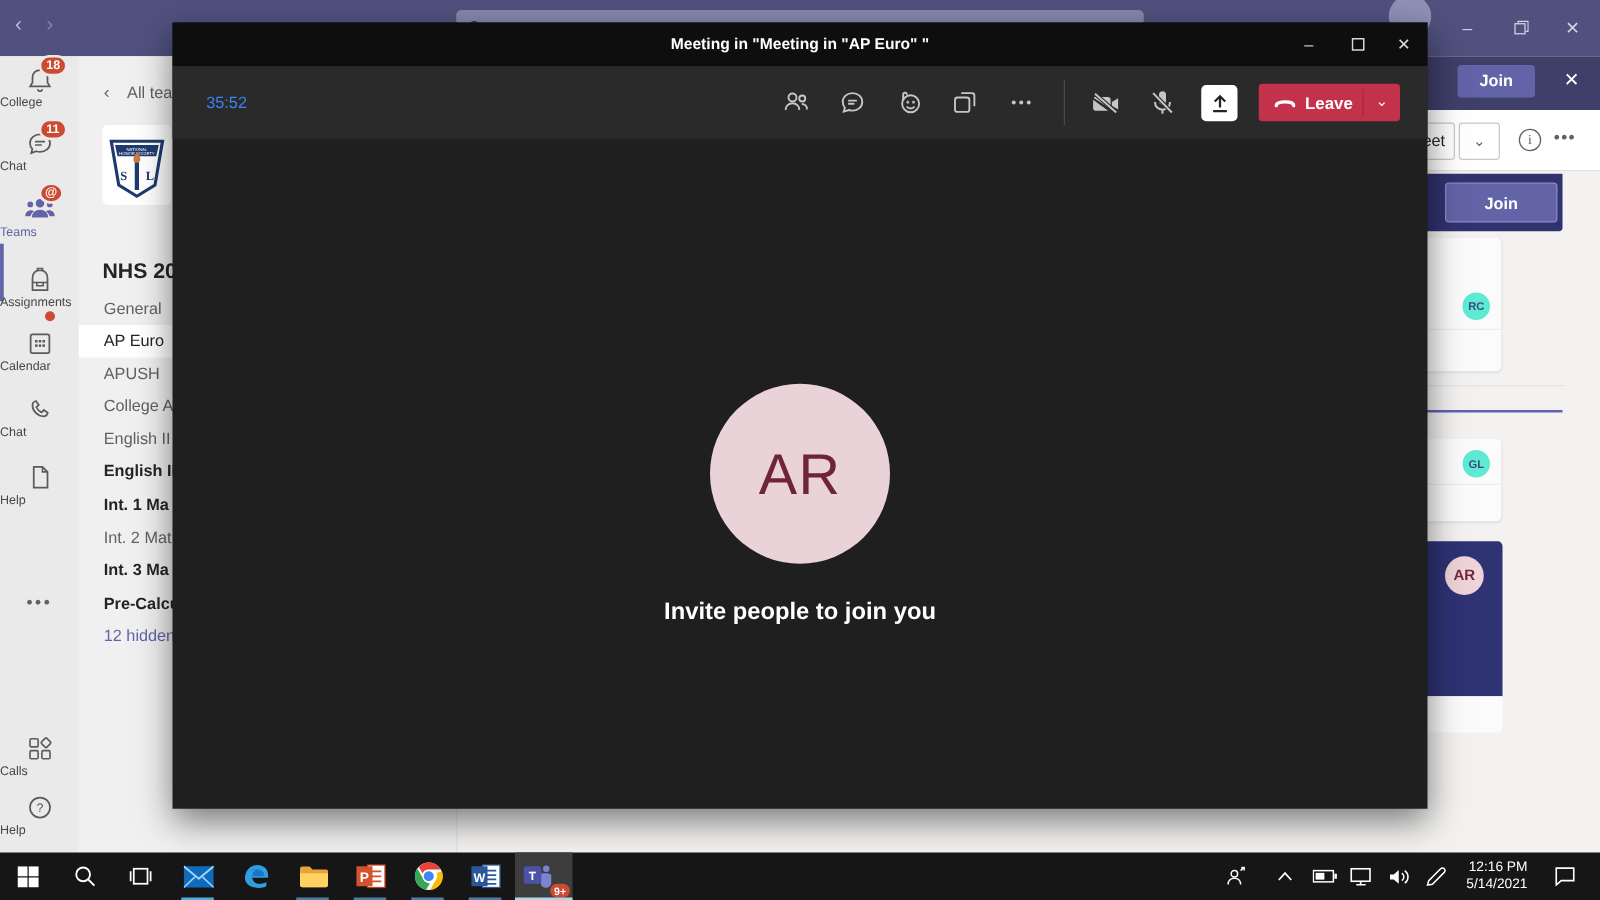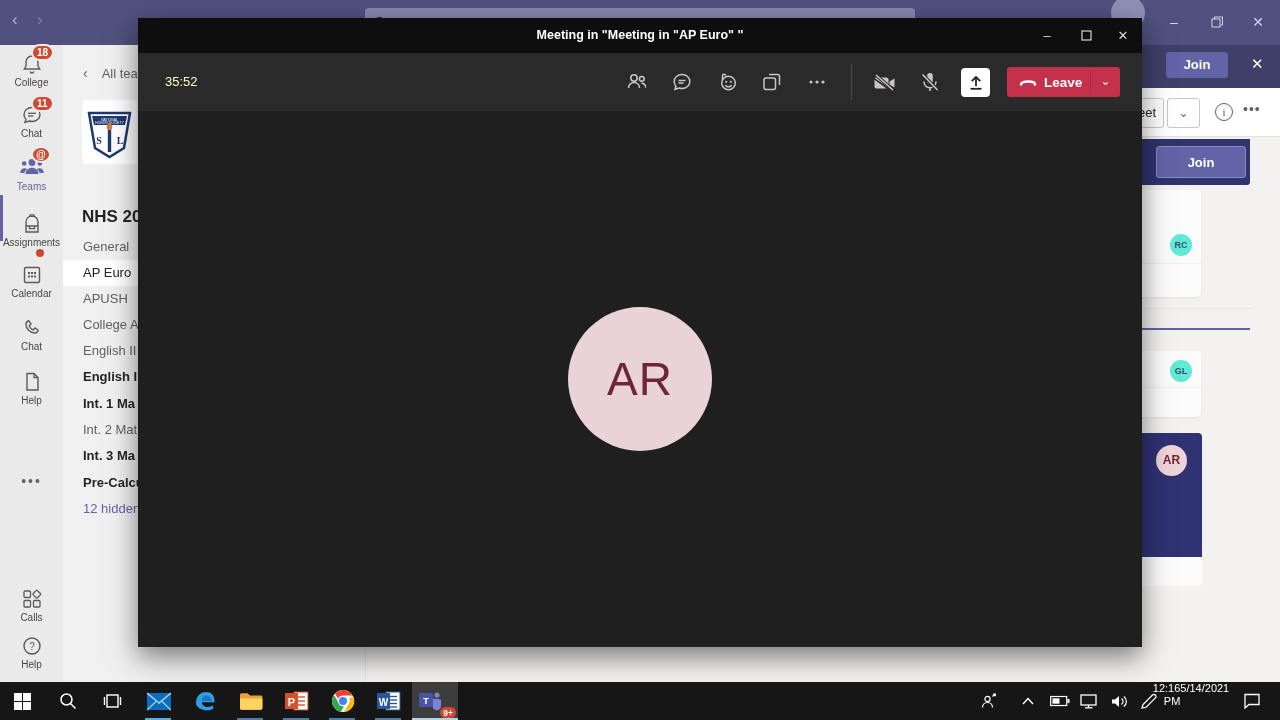--- a/index.html
+++ b/index.html
@@ -12,21 +12,21 @@
   #app-titlebar{left:0;top:0;width:1280px;height:45px;background:#50517e;}
   .nav-arrow{position:absolute;top:10px;font-size:17px;color:#b6b7d2;line-height:20px;}
   #searchbox{position:absolute;left:365px;top:8px;width:550px;height:30px;background:#8587ad;
     border-radius:4px 4px 0 0;color:#2e2e49;font-size:12px;line-height:30px;padding-left:30px;box-sizing:border-box;}
   #searchbox .mag{position:absolute;left:9px;top:8px;}
   .tb-ctrl{position:absolute;top:12px;color:#d4d4e6;font-size:14px;width:20px;text-align:center;line-height:20px;}
   #titlebar-avatar{position:absolute;left:1111px;top:-4px;width:34px;height:34px;border-radius:50%;background:#8f90b8;}
 
   
   #rail{left:0;top:45px;width:63px;height:637px;background:#ebeaea;}
-  .rail-item{position:absolute;left:0;width:63px;text-align:center;color:#484644;}
+  .rail-item{position:absolute;left:0;width:63px;text-align:left;color:#484644;}
   .rail-item svg{margin:0 auto;}
   .rail-label{font-size:10px;display:block;margin-top:1px;}
   .rail-badge{position:absolute;left:31px;top:-8px;background:#cc4a31;color:#fff;border-radius:9px;
     font-size:10px;font-weight:700;padding:1px 4px;border:2px solid #ebeaea;line-height:11px;}
   #teams-indicator{position:absolute;left:0;top:150px;width:3px;height:46px;background:#6264a7;}
   .rail-item.active .rail-label{color:#6264a7;}
   #assign-dot{position:absolute;left:36px;top:204px;width:8px;height:8px;border-radius:50%;background:#cc4a31;}
   #rail-more{position:absolute;left:0;top:428px;width:63px;text-align:center;color:#616161;font-size:14px;letter-spacing:2px;}
 
   
@@ -67,21 +67,21 @@
   #navy-card{left:1010px;top:433px;width:192px;height:124px;background:#2f3273;border-radius:4px 4px 0 0;}
   #navy-card-bottom{left:1010px;top:557px;width:192px;height:29px;background:#fbfbfb;border-radius:0 0 4px 4px;}
 
   
   #meeting{left:138px;top:18px;width:1004px;height:629px;background:#1f1f1f;box-shadow:0 10px 26px rgba(0,0,0,.5);}
   #mt-titlebar{position:absolute;left:0;top:0;width:1004px;height:35px;background:#0e0e0e;}
   #mt-title{position:absolute;left:0;right:0;top:0;height:35px;line-height:35px;text-align:center;
     color:#fff;font-size:12.5px;font-weight:700;}
   .mt-ctrl{position:absolute;top:8px;width:22px;height:20px;color:#d8d8d8;font-size:13px;text-align:center;line-height:20px;}
   #mt-toolbar{position:absolute;left:0;top:35px;width:1004px;height:58px;background:#2b2a2a;}
-  #mt-timer{position:absolute;left:27px;top:0;height:58px;line-height:58px;color:#fef9c3;font-size:13px;}
+  #mt-timer{position:absolute;left:27px;top:0;height:58px;line-height:58px;color:#3b82f6;font-size:13px;}
   .mt-icon{position:absolute;top:0;width:42px;height:58px;display:flex;align-items:center;justify-content:center;}
   #mt-divider{position:absolute;left:713px;top:11px;width:1px;height:36px;background:#4a4948;}
   #share-box{position:absolute;left:823px;top:15px;width:29px;height:29px;background:#fff;border-radius:4px;
     display:flex;align-items:center;justify-content:center;}
   #leave-btn{position:absolute;left:869px;top:14px;width:113px;height:30px;background:#c4314b;border-radius:3px;
     color:#fff;display:flex;align-items:center;}
   #leave-btn .lv-label{font-size:13.5px;font-weight:700;margin-left:7px;}
   #leave-sep{position:absolute;right:29px;top:4px;width:1px;height:22px;background:#a52940;}
   #leave-caret{position:absolute;right:0;top:0;width:29px;height:30px;text-align:center;line-height:29px;font-size:12px;}
   #mt-body-avatar{position:absolute;left:430px;top:289px;width:144px;height:144px;border-radius:50%;background:#e9d3d9;
@@ -91,21 +91,21 @@
   
   #taskbar{left:0;top:682px;width:1280px;height:38px;background:#161616;}
   .tb{position:absolute;top:0;width:45px;height:38px;display:flex;align-items:center;justify-content:center;}
   .tb-under{position:absolute;top:36px;height:2px;width:26px;background:#4e7fa3;}
   #tb-teams-btn{position:absolute;left:412px;top:0;width:46px;height:38px;background:#3d3d3d;}
   #tb-teams-under{position:absolute;left:412px;top:36px;width:46px;height:2px;background:#b3d4e8;}
   #teams-badge{position:absolute;right:2px;bottom:2px;background:#cc4a31;color:#fff;font-size:8.5px;font-weight:700;
     border-radius:8px;padding:1.5px 3px;line-height:8px;}
   .tray{position:absolute;top:0;height:38px;display:flex;align-items:center;justify-content:center;width:28px;}
   #clock{position:absolute;left:1160px;top:0;width:62px;height:38px;color:#fff;font-size:11px;text-align:right;
-    display:flex;justify-content:center;line-height:13px;}
+    display:flex;flex-direction:column;justify-content:center;line-height:13px;}
 </style>
 </head>
 <body>
 
 <div id="screen">
 
   <div id="app-titlebar" class="abs">
     <span class="nav-arrow" style="left:12px;">‹</span>
     <span class="nav-arrow" style="left:37px;color:#8183a8;">›</span>
     <div id="searchbox">
@@ -375,20 +375,21 @@
           <svg width="18" height="12" viewBox="0 0 18 12">
               <path d="M2 8.5 C2 4.5 16 4.5 16 8.5" fill="none" stroke="#fff" stroke-width="2.6" stroke-linecap="round"></path>
             </svg>
         </span>
         <span class="lv-label">Leave</span>
         <span id="leave-sep"></span>
         <span id="leave-caret">⌄</span>
       </div>
     </div>
     <div id="mt-body-avatar">AR</div>
+    <div id="invite-text">Invite people to join you</div>
   </div>
 
   <div id="taskbar" class="abs">
     <div class="tb" style="left:0;">
       <svg width="17" height="17" viewBox="0 0 17 17">
           <g fill="#fff">
             <rect x="0" y="0" width="8" height="8"></rect>
             <rect x="9" y="0" width="8" height="8"></rect>
             <rect x="0" y="9" width="8" height="8"></rect>
             <rect x="9" y="9" width="8" height="8"></rect>

